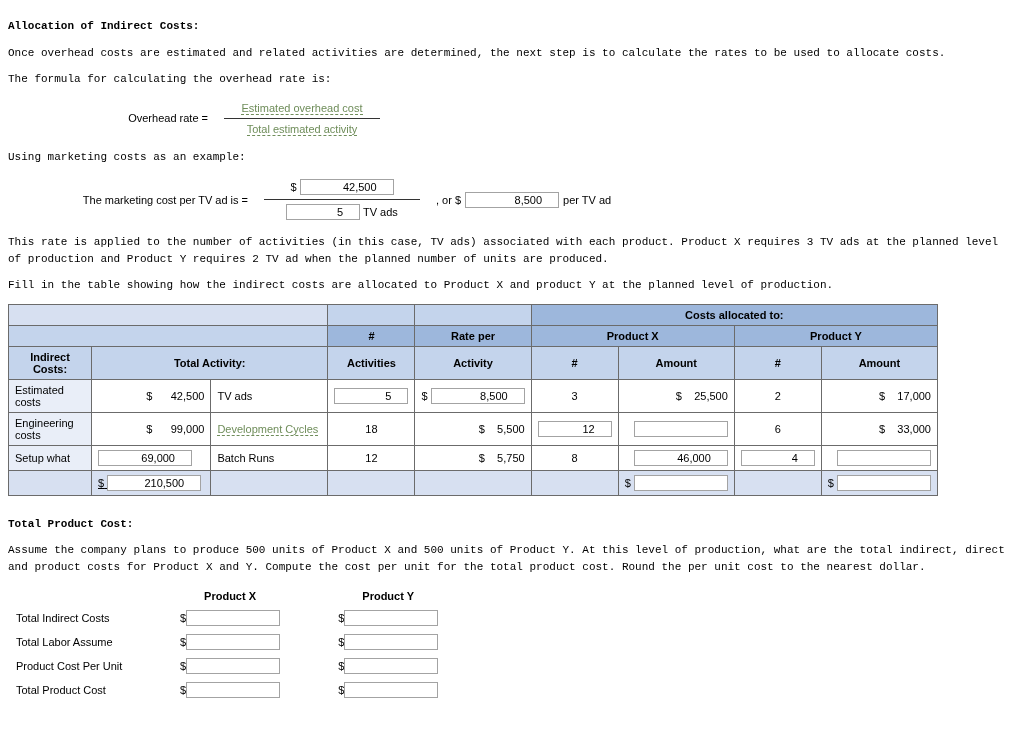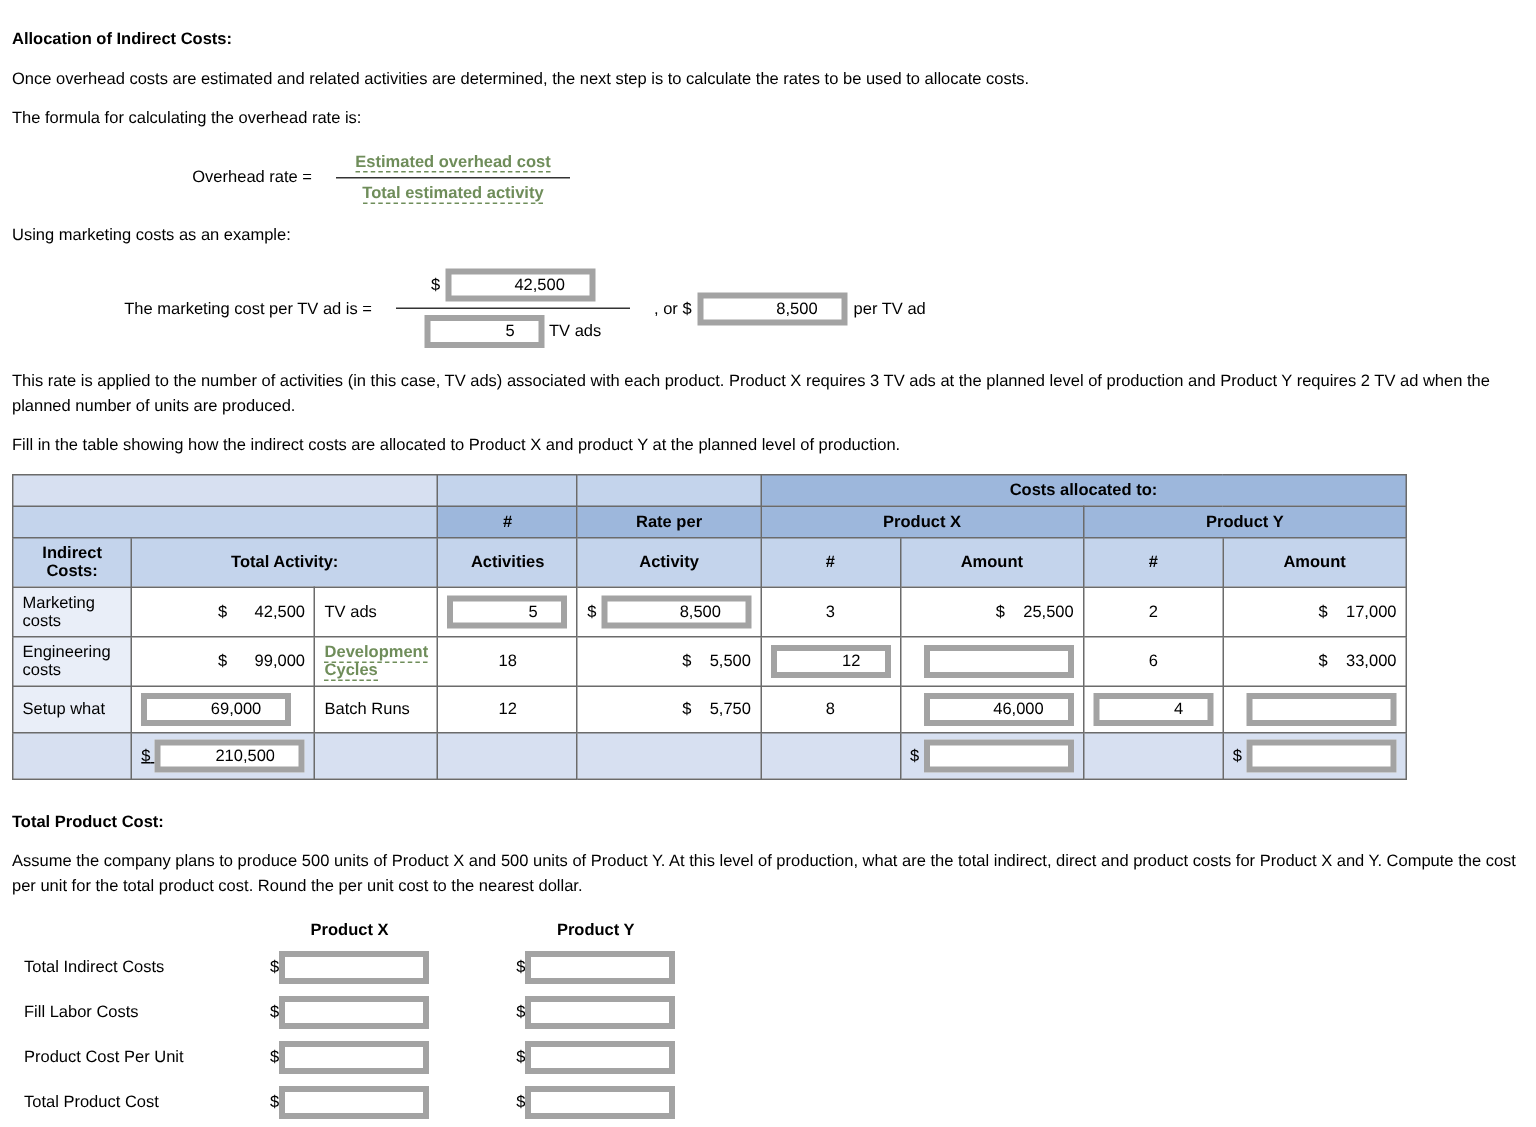--- a/index.html
+++ b/index.html
@@ -3,21 +3,21 @@
 <meta charset="utf-8">
 <style>
   body {
     font-family: Verdana, Arial, sans-serif;
     font-size: 11px;
     color: #000;
     margin: 8px;
     background: #fff;
   }
   .bold { font-weight: bold; }
-  p { margin: 10px 0; line-height: 1.5; }
+  p { margin: 10px 0; line-height: 1.5; font-family: Liberation Mono, monospace; }
   .formula-block {
     display: flex;
     align-items: center;
     margin: 8px 0 8px 30px;
   }
   .formula-label {
     width: 170px;
     text-align: right;
     padding-right: 10px;
   }
@@ -31,29 +31,29 @@
     padding: 4px 8px;
     min-width: 140px;
     text-align: center;
   }
   .frac .line {
     width: 100%;
     border-top: 1px solid #333;
   }
   .link-text {
     color: #6f8d5a;
-    font-weight: bold;
+    font-weight: normal;
     border-bottom: 1px dashed #6f8d5a;
   }
   input.num {
     width: 60px;
     font-size: 11px;
     text-align: right;
     padding: 1px 16px;
-    border: 4px solid #a3a3a3;
+    border: 1px solid #a3a3a3;
     background: #fff;
   }
   input.num.sm { width: 40px; }
   .after-or { display: inline-flex; align-items: center; gap: 4px; margin-left: 10px;}
   table.alloc {
     border-collapse: collapse;
     margin-top: 4px;
     width: 930px;
   }
   table.alloc th, table.alloc td {
@@ -146,21 +146,21 @@
     <th class="hdr2" style="width:70px;">Activities</th>
     <th class="hdr2" style="width:80px;">Activity</th>
     <th class="hdr2" style="width:50px;">#</th>
     <th class="hdr2" style="width:90px;">Amount</th>
     <th class="hdr2" style="width:50px;">#</th>
     <th class="hdr2" style="width:90px;">Amount</th>
   </tr>
   </tbody>
     <tbody id="alloc-body">
       <tr>
-        <td class="rowlabel">Marketing costs</td>
+        <td class="rowlabel">Estimated costs</td>
         <td class="nowrap" style="text-align: right;">$&nbsp;&nbsp;&nbsp;&nbsp;&nbsp;&nbsp;42,500</td>
         <td>TV ads</td>
         <td class="cell-c"><input class="num sm" value="5" style=""></td>
         <td class="cell-r nowrap">$ <input class="num" value="8,500" style=""></td>
         <td class="cell-c">3</td>
         <td class="cell-r nowrap">$&nbsp;&nbsp;&nbsp;&nbsp;25,500</td>
         <td class="cell-c">2</td>
         <td class="cell-r nowrap">$&nbsp;&nbsp;&nbsp;&nbsp;17,000</td>
       </tr>
       <tr>
@@ -224,21 +224,21 @@
     </tr>
     </tbody>
       <tbody id="totals-body">
         <tr>
           <td>Total Indirect Costs</td>
           <td class="nowrap"><span>$</span><input class="num" value="" style=""></td>
           <td></td>
           <td class="nowrap"><span>$</span><input class="num" value="" style=""></td>
         </tr>
         <tr>
-          <td>Fill Labor Costs</td>
+          <td>Total Labor Assume</td>
           <td class="nowrap"><span>$</span><input class="num" value="" style=""></td>
           <td></td>
           <td class="nowrap"><span>$</span><input class="num" value="" style=""></td>
         </tr>
         <tr>
           <td>Product Cost Per Unit</td>
           <td class="nowrap"><span>$</span><input class="num" value="" style=""></td>
           <td></td>
           <td class="nowrap"><span>$</span><input class="num" value="" style=""></td>
         </tr>

